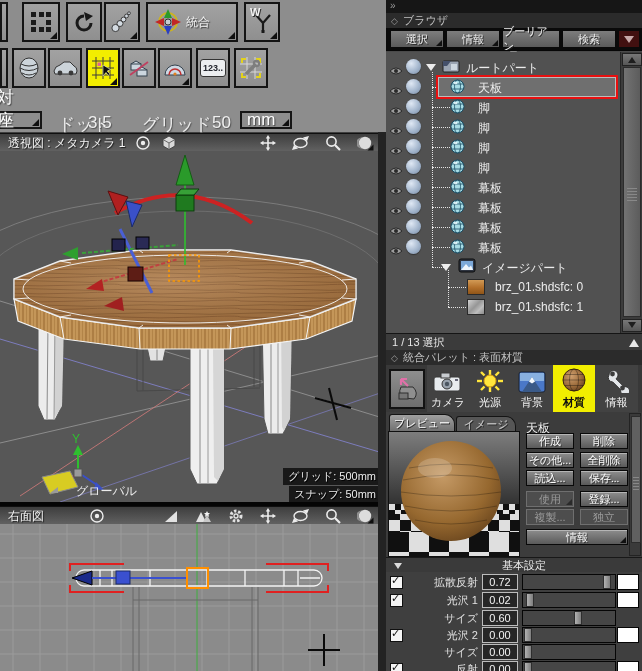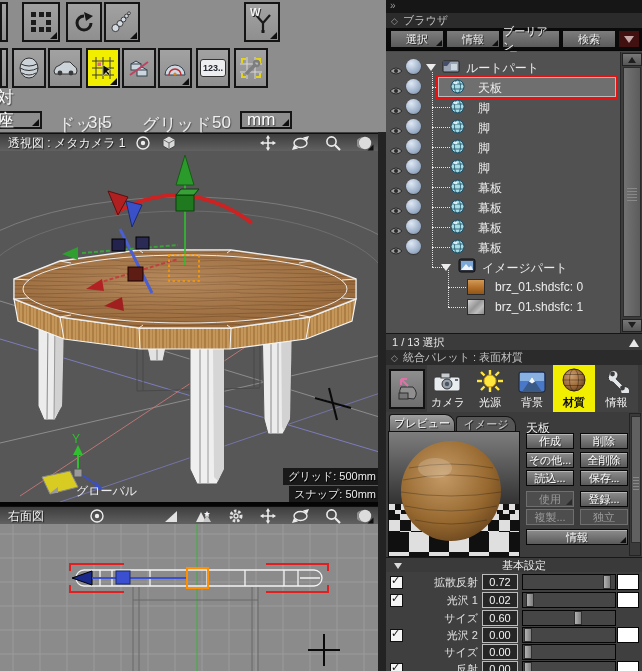--- a/index.html
+++ b/index.html
@@ -148,20 +148,31 @@
     <svg width="24" height="24">
       <g fill="#d3dae1" stroke="#333" stroke-width="0.9">
       <circle cx="5.5" cy="18" r="3.6"></circle>
           <circle cx="10" cy="13.5" r="3"></circle>
           <circle cx="13.5" cy="9.5" r="2.4"></circle>
       <circle cx="16.5" cy="6" r="1.9"></circle>
           <circle cx="19" cy="3.2" r="1.4"></circle>
         </g>
     </svg>
   </div>
+  <div class="tbtn corner" style="left:146px;top:2px;width:92px;justify-content:flex-start;padding-left:6px;">
+    <svg width="28" height="28">
+      <circle cx="14" cy="14" r="9" fill="none" stroke="#cdb41e" stroke-width="2"></circle>
+      <polygon points="14,1 10,10 18,10" fill="#2a9a2a"></polygon>
+      <polygon points="1,14 10,10 10,18" fill="#c22626"></polygon>
+      <polygon points="27,14 18,10 18,18" fill="#c22626"></polygon>
+      <polygon points="14,27 10,18 18,18" fill="#2b3fc2"></polygon>
+      <circle cx="14" cy="14" r="3" fill="#c8ccd2" stroke="#333"></circle>
+    </svg>
+    <span class="tlabel">統合</span>
+  </div>
   <div class="tbtn corner" style="left:244px;top:2px;width:36px;">
     <span class="wlbl" style="color:#f4f4f4;text-shadow:1px 1px #333;">W</span>
     <svg width="26" height="26">
       <path d="M14,23 L14,14 M14,14 L7,6 M14,14 L21,6" stroke="#191919" stroke-width="2.2" fill="none"></path>
       <rect x="12.5" y="21" width="3" height="3" fill="#191919"></rect>
     </svg>
   </div>
 
   <div class="tbtn" style="left:0;top:48px;width:8px;"></div>
   <div class="tbtn" style="left:12px;top:48px;width:34px;">

